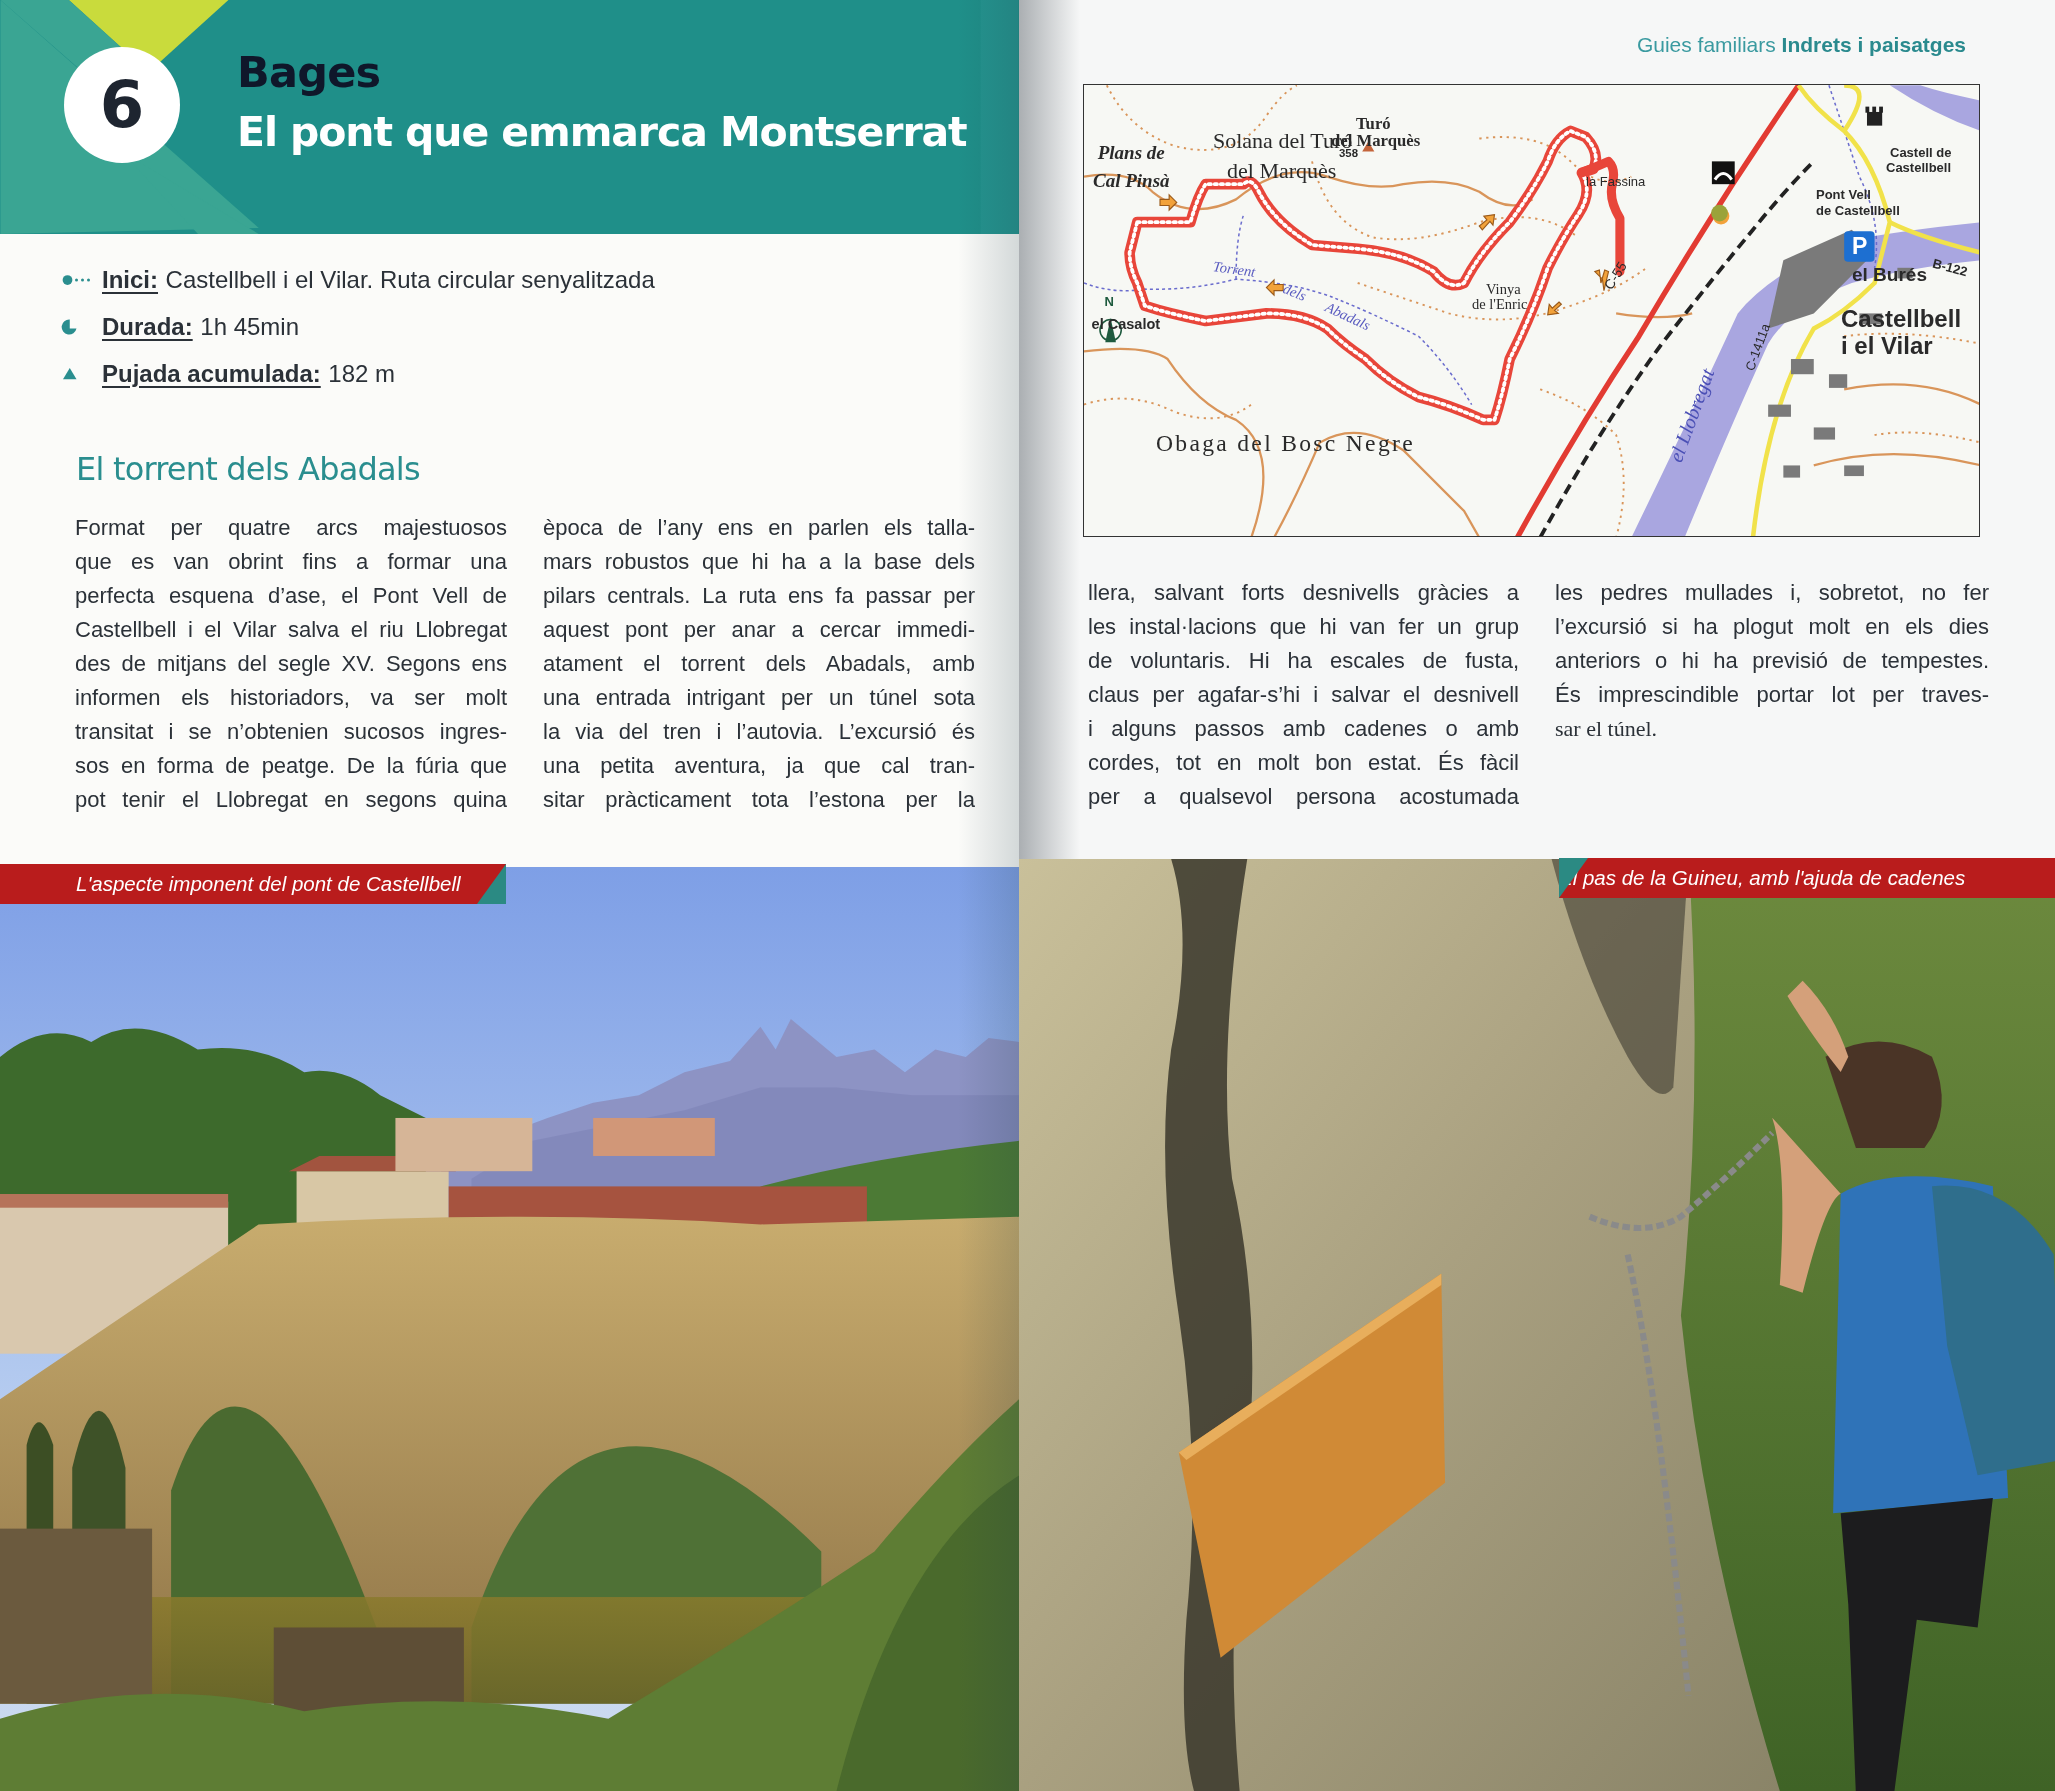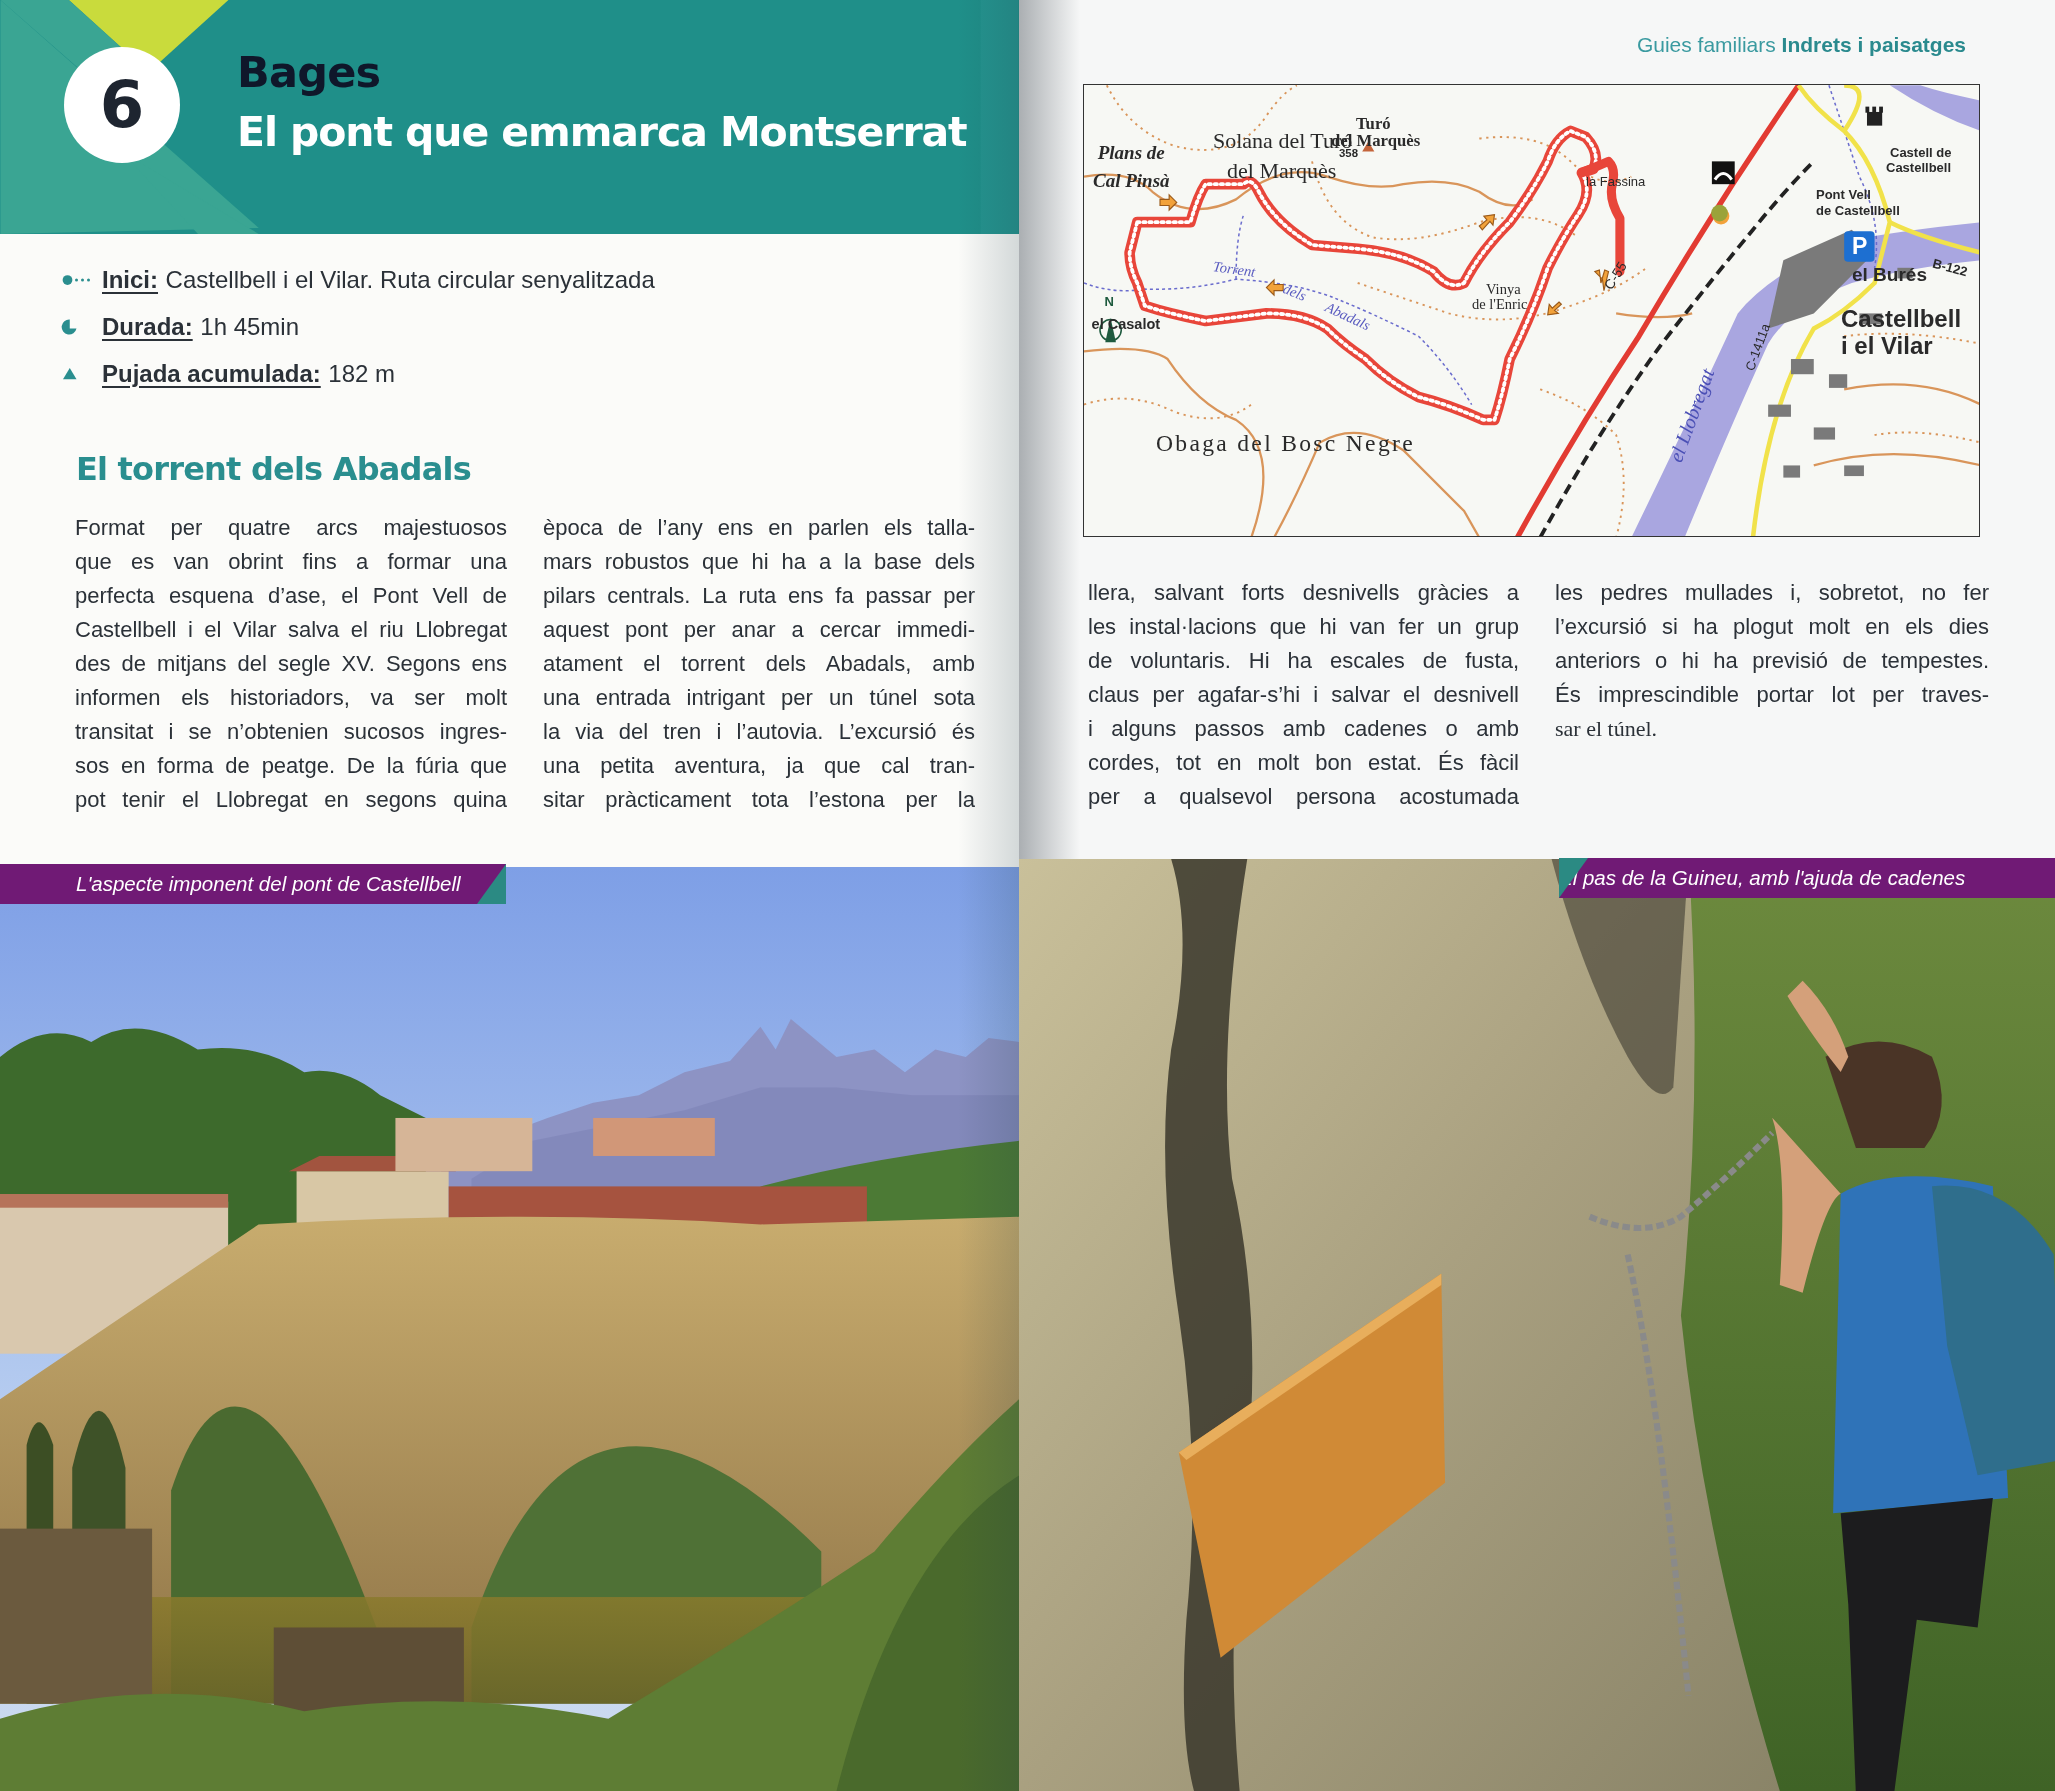--- a/index.html
+++ b/index.html
@@ -23,36 +23,36 @@
     font-size: 43px; color: #0f172a; letter-spacing: -0.8px; }
   .title { position: absolute; left: 237px; top: 108px; font-family: "DejaVu Sans", sans-serif; font-weight: bold;
     font-size: 41px; color: #ffffff; letter-spacing: -1.1px; white-space: nowrap; }
 
   
   .info { position: absolute; left: 61px; top: 256px; }
   .info-row { display: flex; align-items: center; height: 47px; font-size: 24px; color: #2b3138; }
   .info-icon { width: 41px; height: 24px; position: relative; flex: none; }
   .info-label { font-weight: bold; text-decoration: underline; text-underline-offset: 3.8px; margin-right: 7.6px; }
 
-  .section-title { position: absolute; left: 76px; top: 450px; font-family: "DejaVu Sans", sans-serif; font-weight: bold;
+  .section-title { position: absolute; left: 76px; top: 450px; font-family: "DejaVu Sans", sans-serif; font-weight: normal;
     font-size: 32px; color: #2a8e8f; letter-spacing: -0.8px; }
 
   .col { position: absolute; font-size: 22px; line-height: 34px; color: #2b3138; text-align: justify; }
   .col-1 { left: 75px; top: 511px; width: 432px; }
   .col-2 { left: 543px; top: 511px; width: 432px; }
   .col-3 { left: 1088px; top: 576px; width: 431px; }
   .col-4 { left: 1555px; top: 576px; width: 434px; }
   .col .line { display: block; white-space: nowrap; text-align: justify; text-align-last: justify; }
   .col .line.nojust { text-align-last: left; font-family: Liberation Serif, serif; }
 
   
   .photo { position: absolute; overflow: hidden; }
   .photo-bridge { left: 0; top: 867px; width: 1019px; height: 924px; }
   .photo-climb { left: 1019px; top: 859px; width: 1037px; height: 932px; }
-  .caption { position: absolute; height: 40px; background: #701a75; color: #ffffff; font-style: italic;
+  .caption { position: absolute; height: 40px; background: #b91c1c; color: #ffffff; font-style: italic;
     font-size: 20.5px; display: flex; align-items: center; z-index: 3; }
   .caption-left { left: 0; top: 864px; width: 506px; padding-left: 76px; }
   .caption-left::after { content: ""; position: absolute; right: 0; top: 0; border-bottom: 40px solid #2b8a83; border-left: 29px solid transparent; }
   .caption-right { left: 1559px; top: 858px; width: 539px; }
   .caption-right::before { content: ""; position: absolute; left: 0; top: 0; border-top: 40px solid #2b8a83; border-right: 29px solid transparent; }
 
   
   .running-header { position: absolute; right: 90px; top: 33px; font-size: 21px; color: #3a9aa0; white-space: nowrap; }
   .running-header b { color: #2a8a8e; font-weight: bold; }
 

